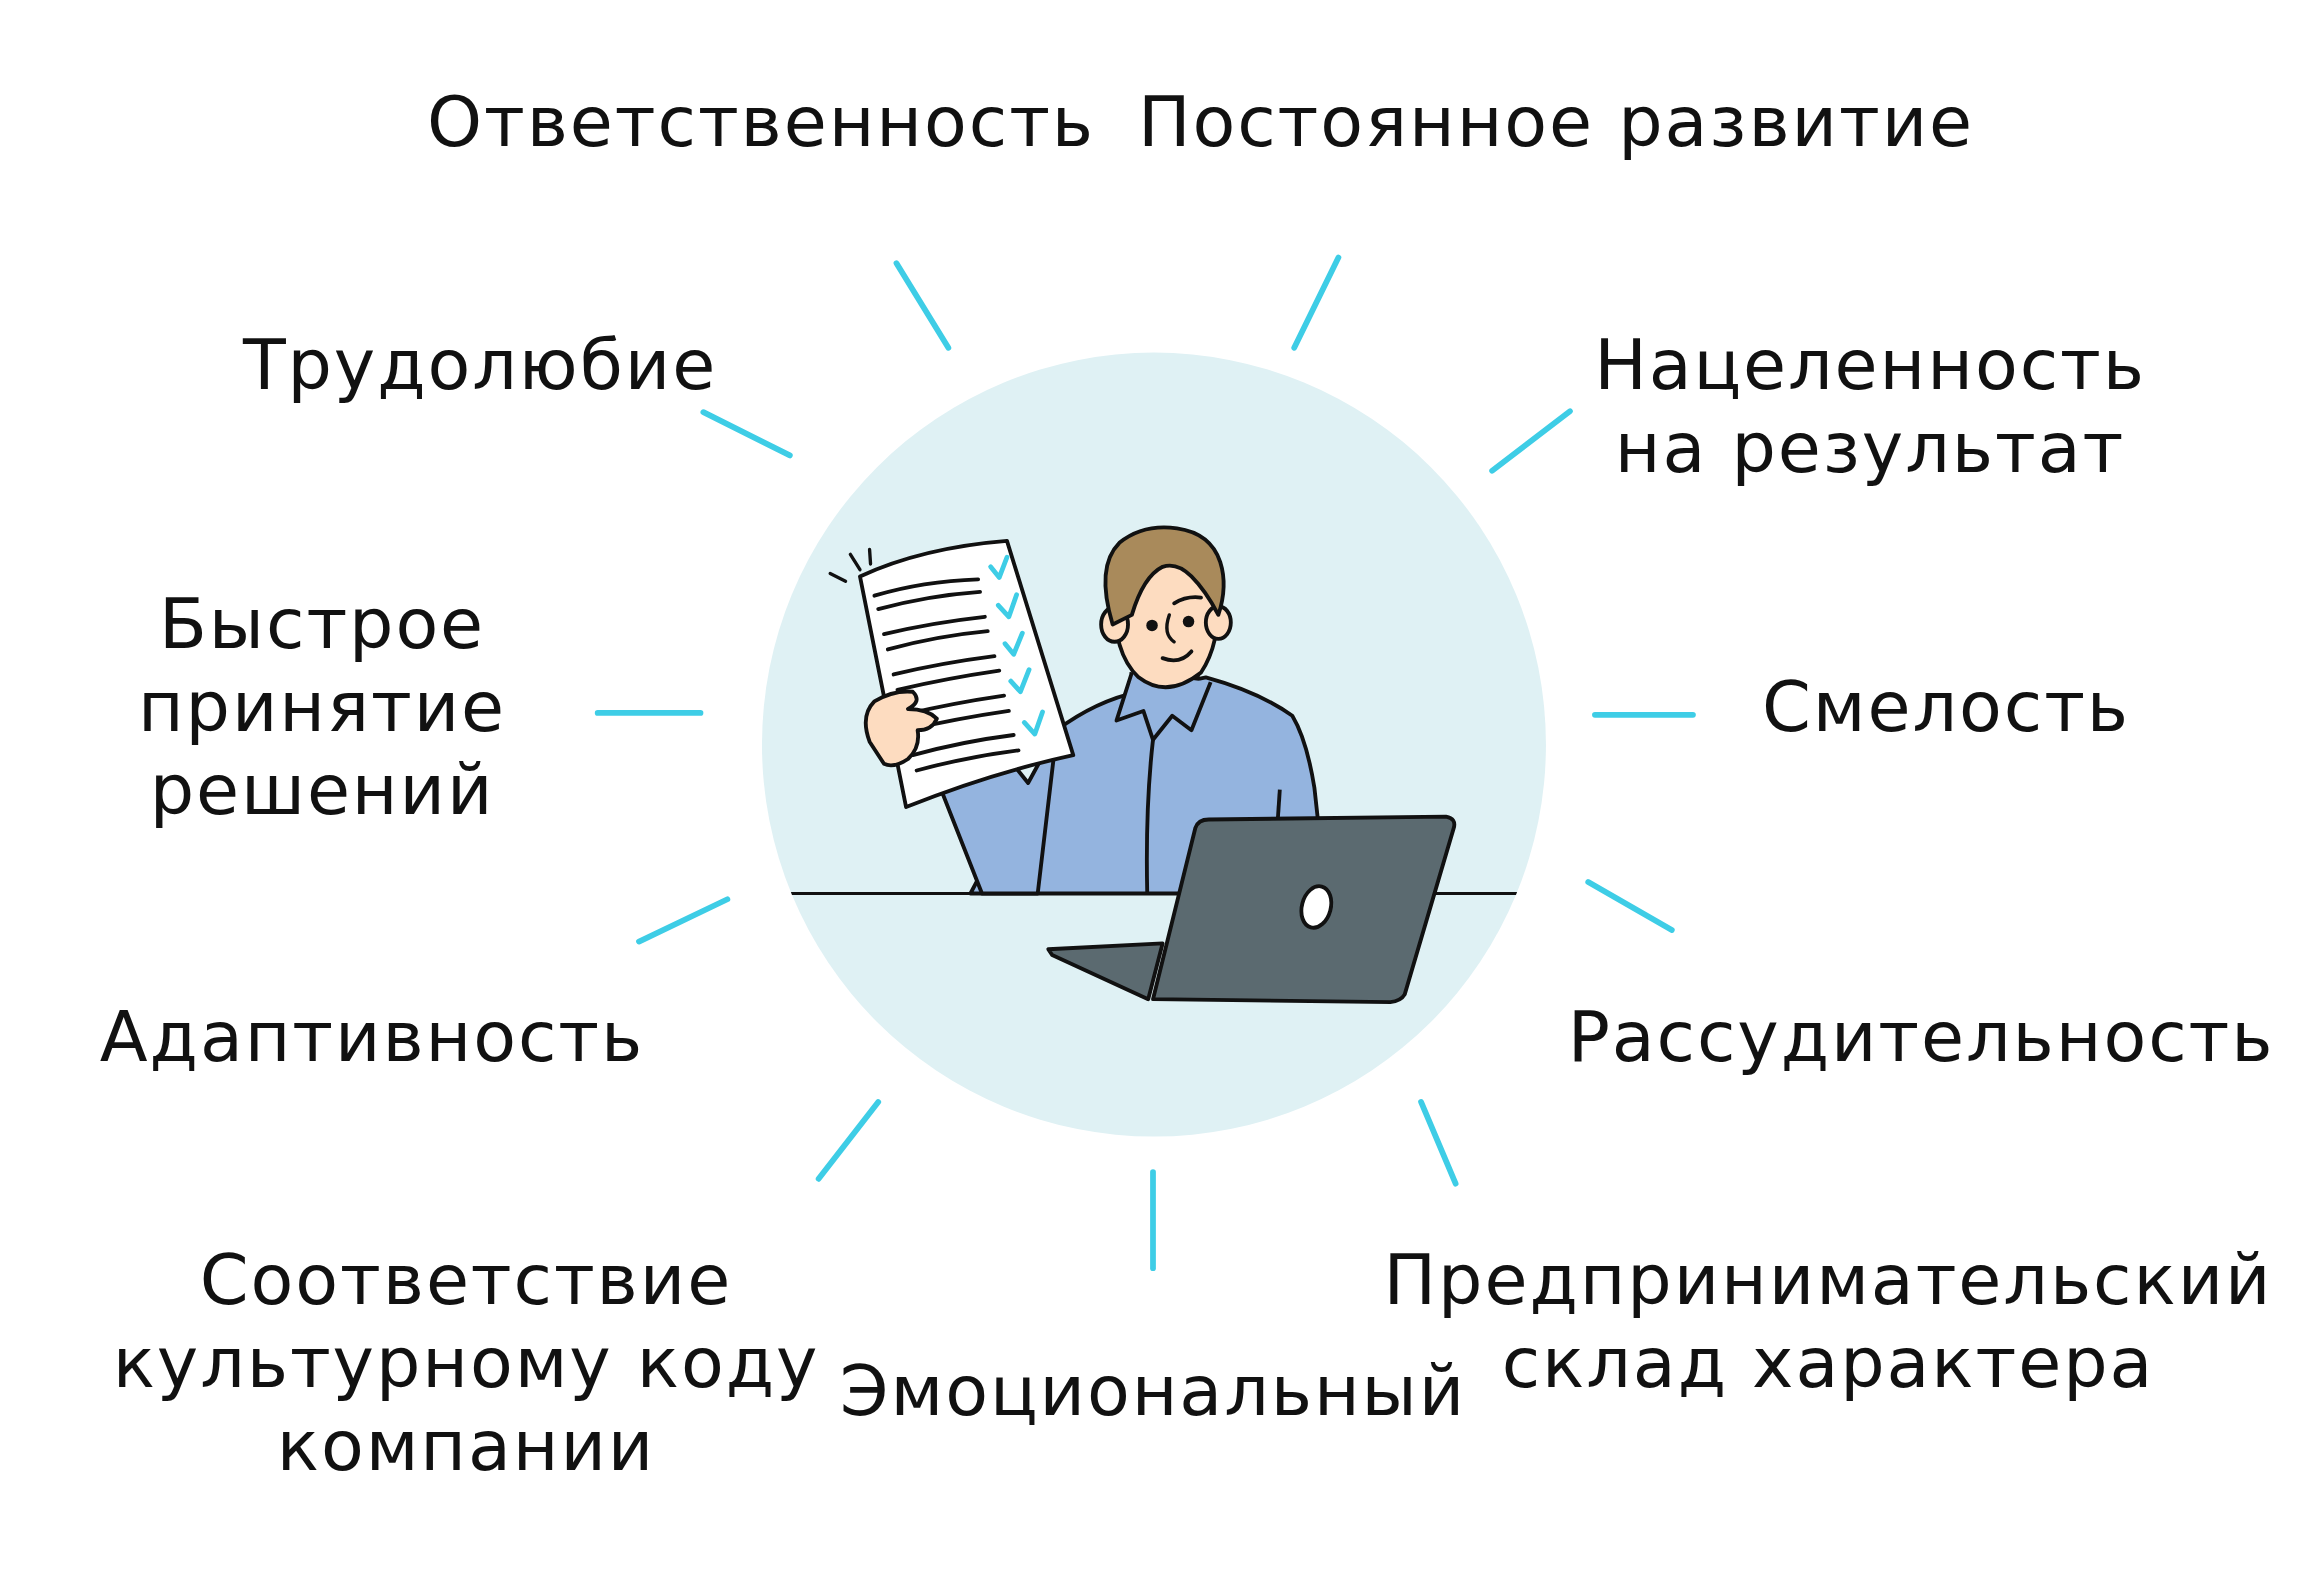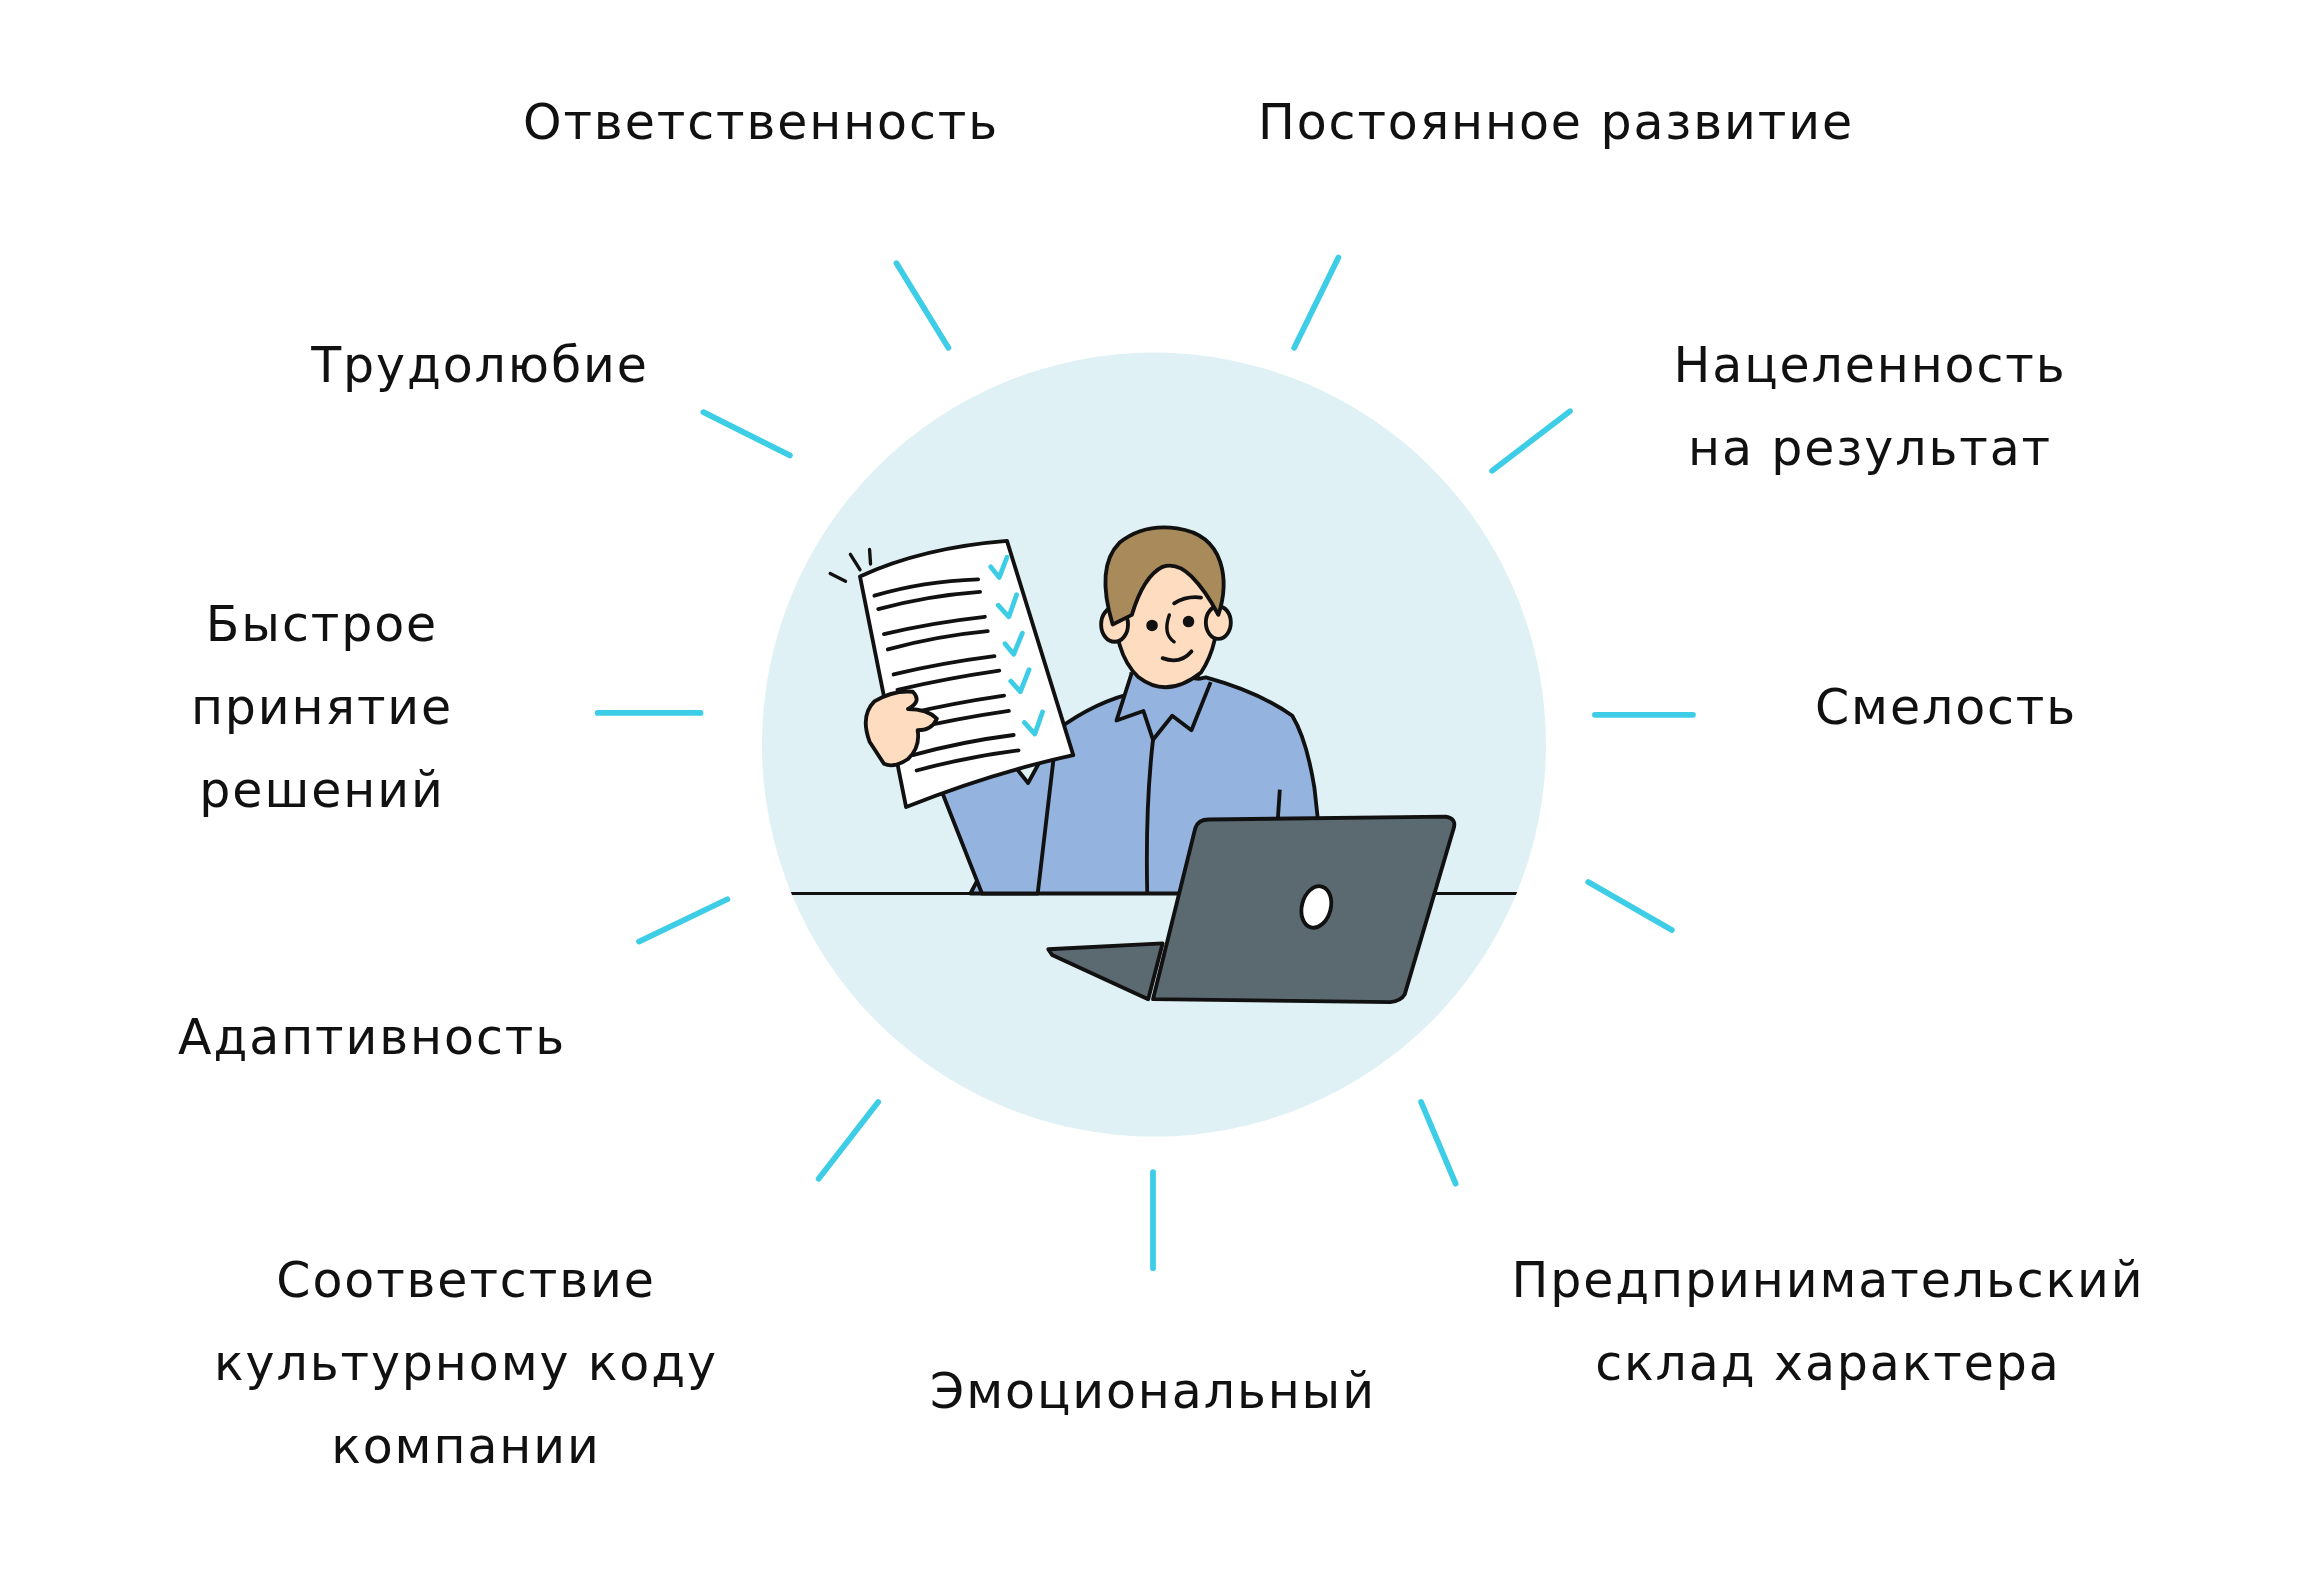--- a/index.html
+++ b/index.html
@@ -1,19 +1,19 @@
 <!DOCTYPE html>
 <html><head>
 <meta charset="utf-8">
 <style>
   html, body { margin:0; padding:0; background:#ffffff; }
   body { width:2306px; height:1591px; position:relative; overflow:hidden;
          font-family:"DejaVu Sans", "Liberation Sans", sans-serif; color:#111111; }
   .canvas { position:absolute; left:0; top:0; width:2306px; height:1591px; }
-  .label { position:absolute; text-align:center; font-size:49px; line-height:83px;
+  .label { position:absolute; text-align:center; font-size:70px; line-height:83px;
            letter-spacing:1.9px; white-space:nowrap; transform:translateX(-50%); }
   .label span { display:block; }
   svg.art { position:absolute; left:0; top:0; }
 </style>
 </head>
 <body>
 
 <div class="canvas">
 
   <svg class="art" width="2306" height="1591" viewBox="0 0 2400 1656">
@@ -122,20 +122,23 @@
     <span>Смелость</span>
   </div>
   <div class="label" style="left:322px; top:583px;">
     <span>Быстрое</span>
     <span>принятие</span>
     <span>решений</span>
   </div>
   <div class="label" style="left:372px; top:996px;">
     <span>Адаптивность</span>
   </div>
+  <div class="label" style="left:1921px; top:996px;">
+    <span>Рассудительность</span>
+  </div>
   <div class="label" style="left:466px; top:1239px;">
     <span>Соответствие</span>
     <span>культурному коду</span>
     <span>компании</span>
   </div>
   <div class="label" style="left:1153px; top:1350px;text-align:center;">
     <span>Эмоциональный</span>
   </div>
   <div class="label" style="left:1828px; top:1239px;">
     <span>Предпринимательский</span>

